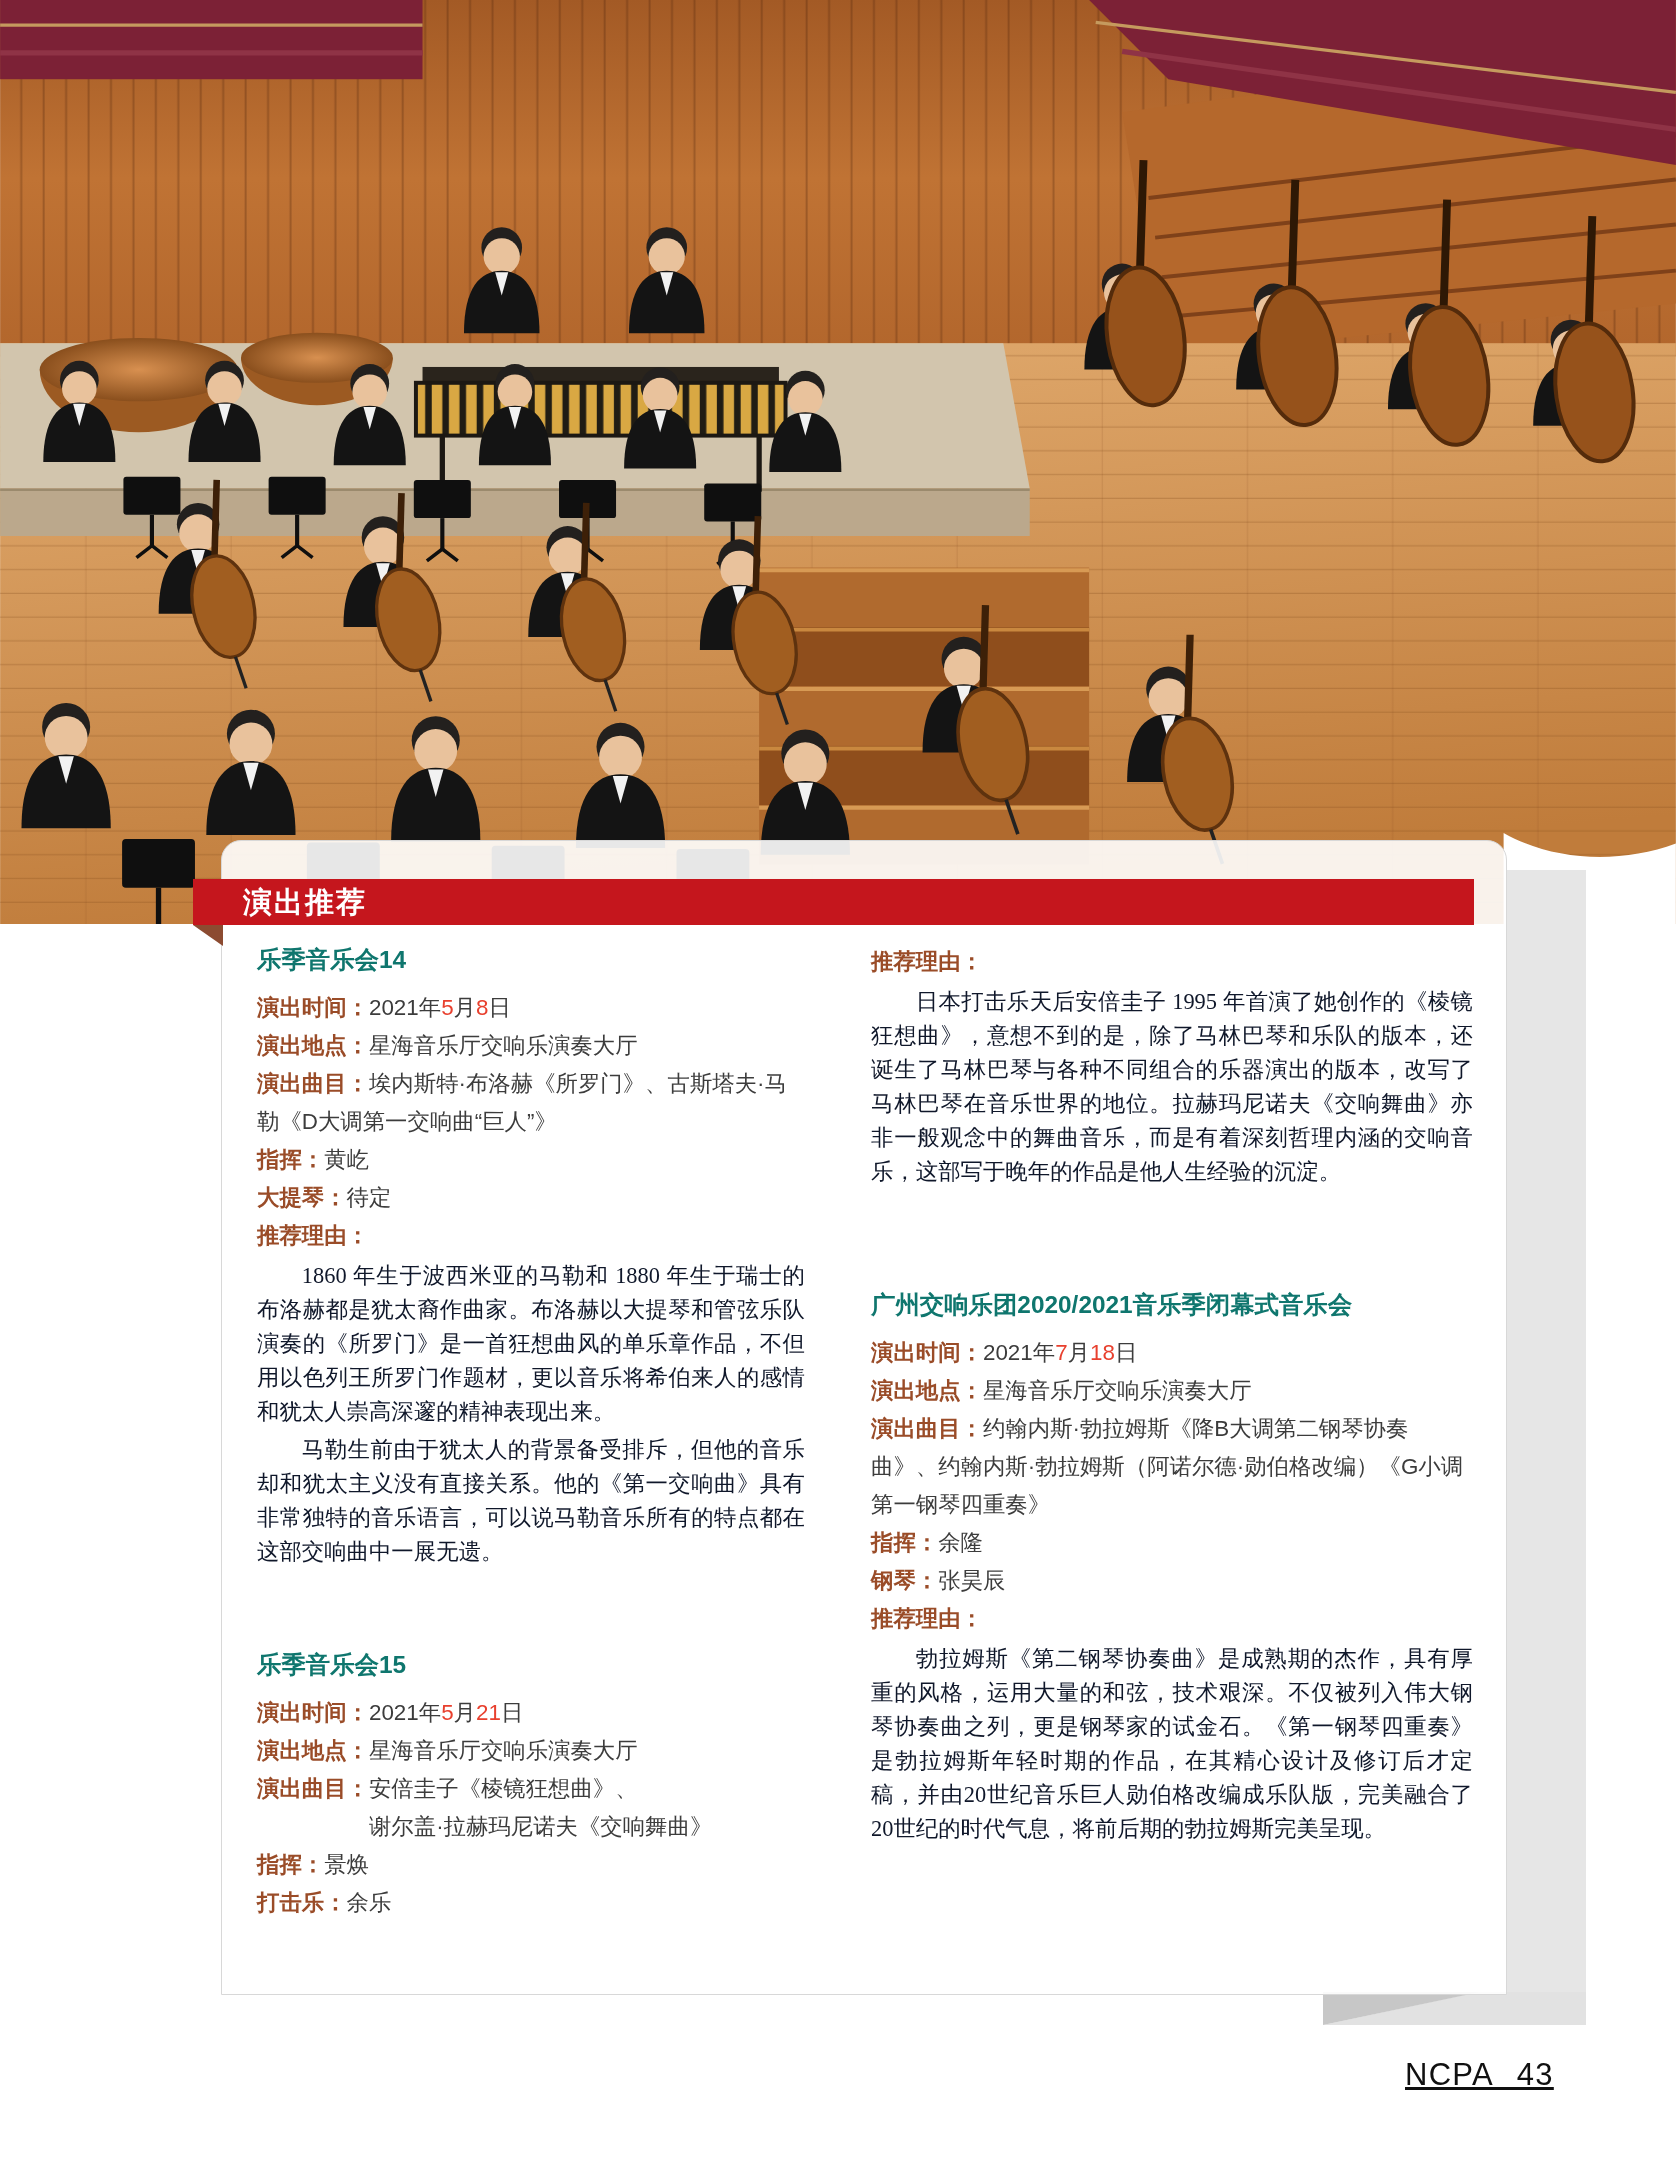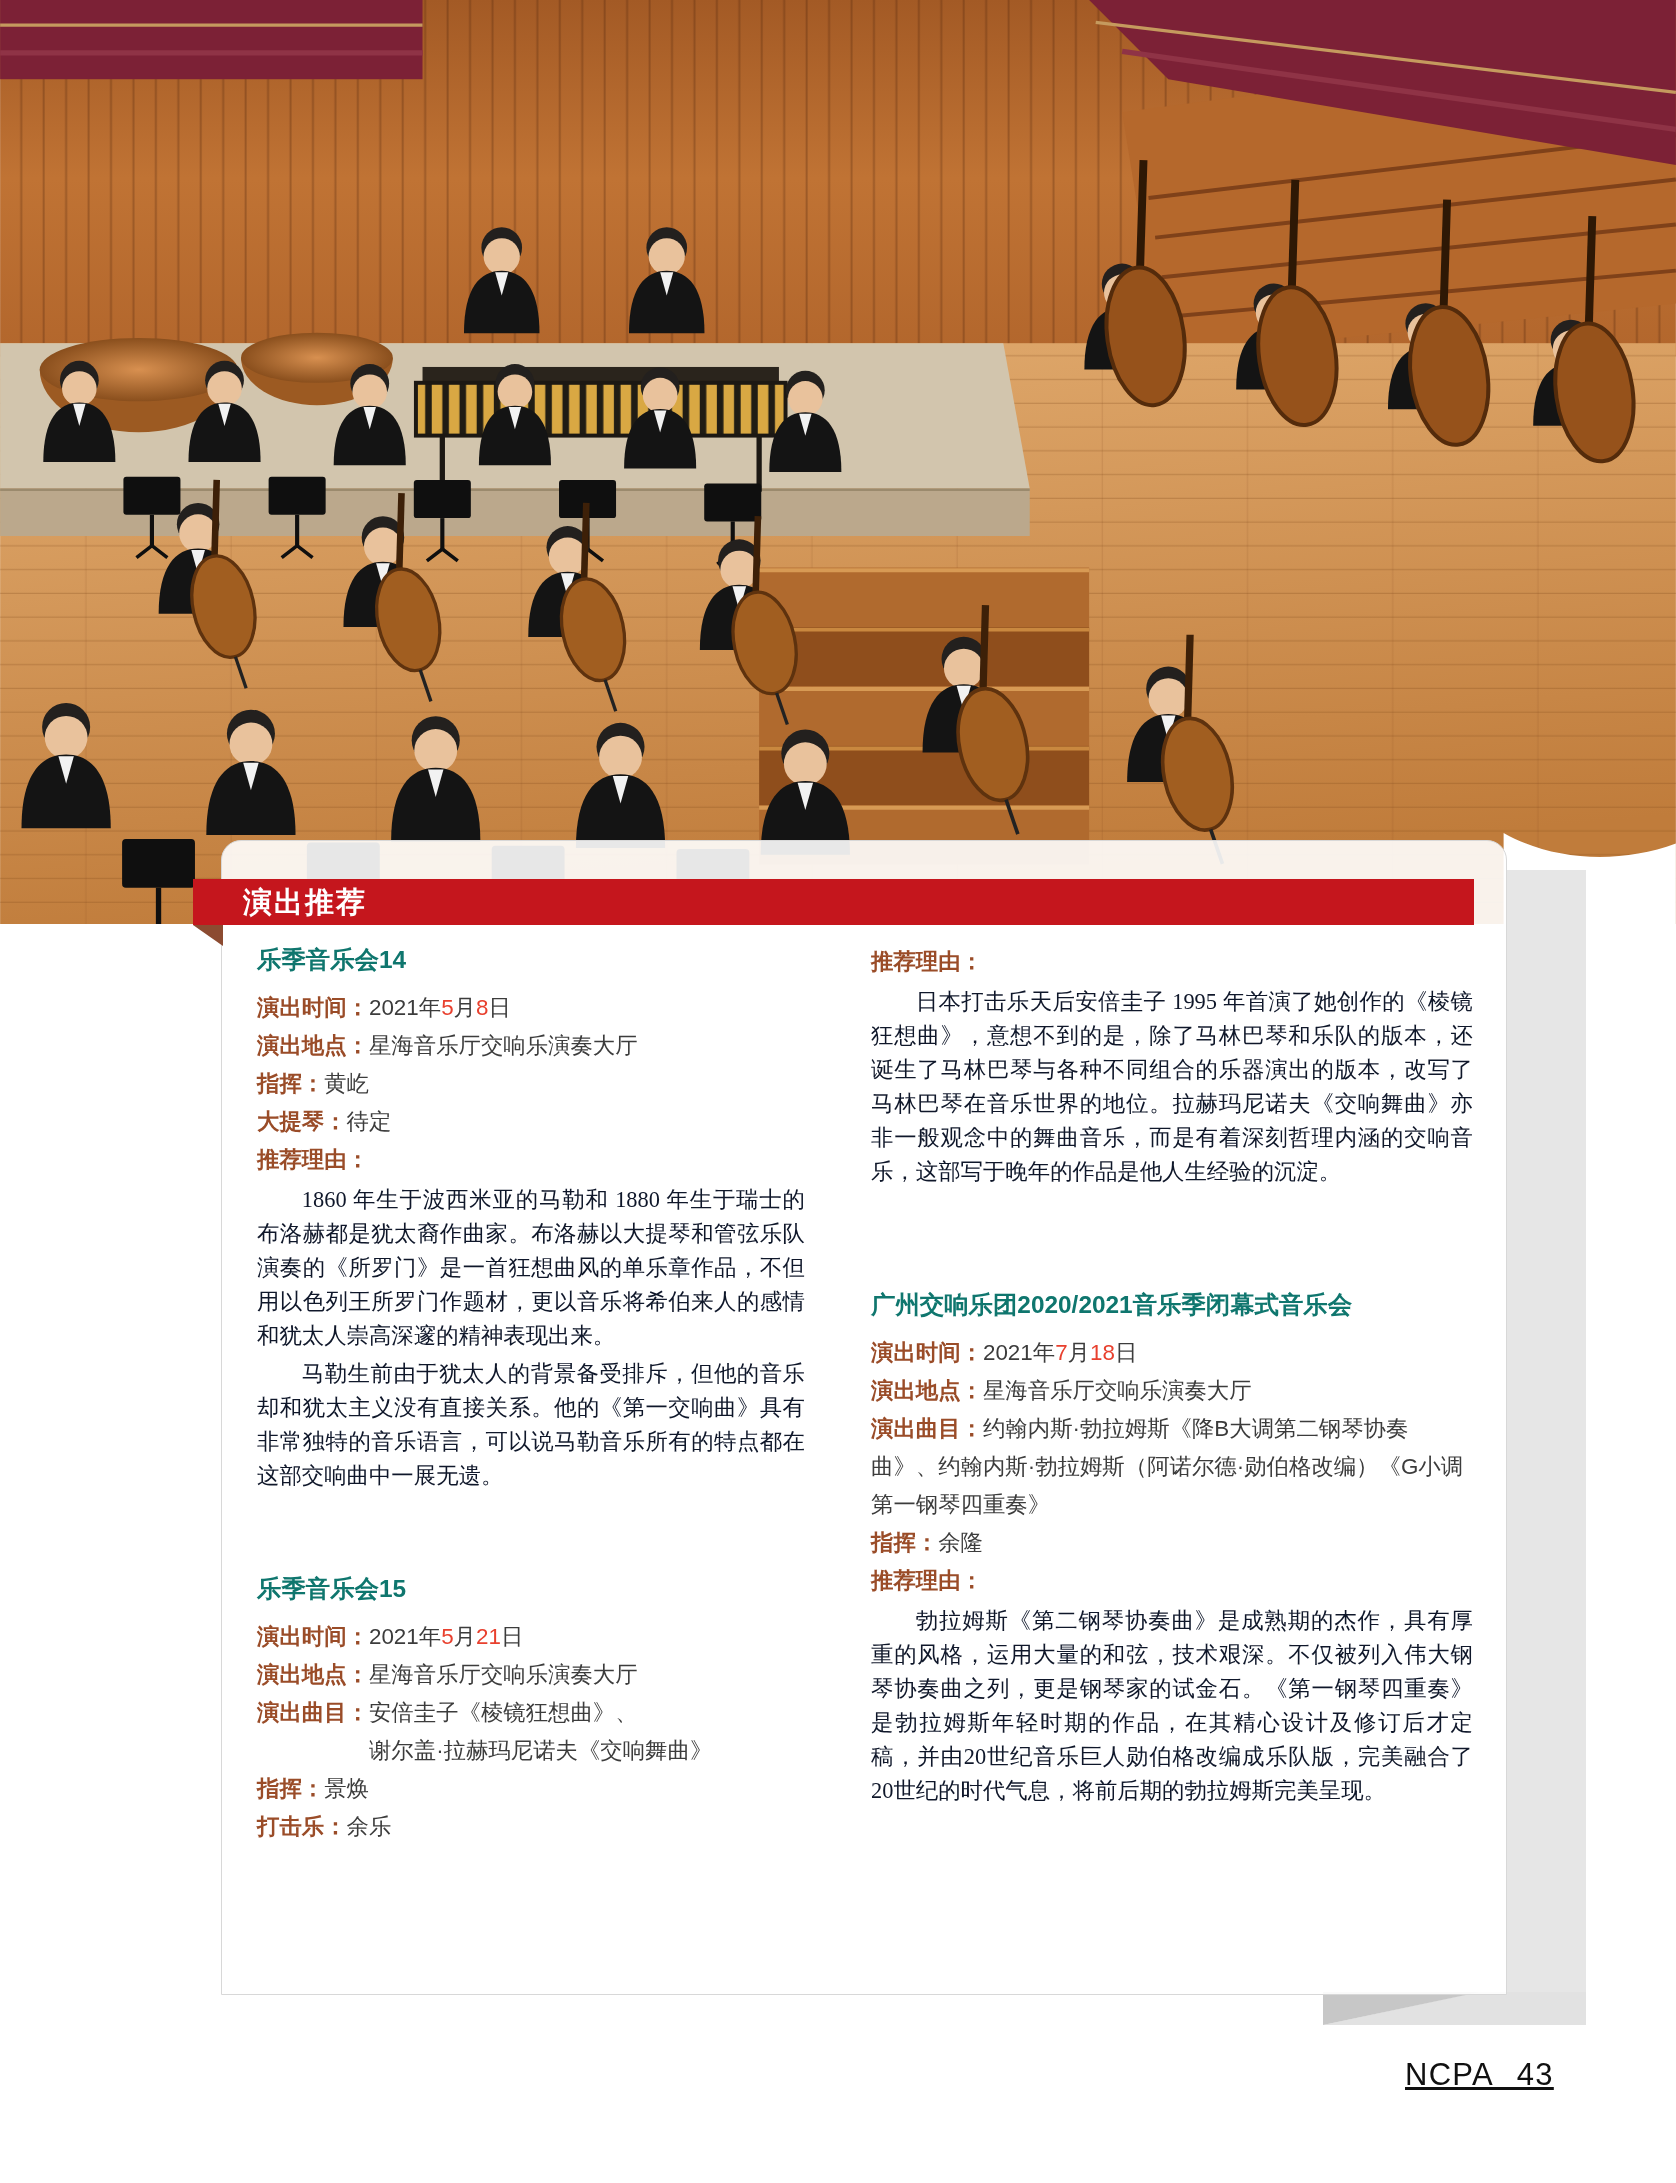--- a/index.html
+++ b/index.html
@@ -197,20 +197,23 @@
 
   <div class="col col-left">
     <h2 class="ctitle">乐季音乐会14</h2>
     <div class="d">
       <span class="lab">演出时间：</span><span>2021年</span><span class="rd">5</span><span>月</span><span class="rd">8</span><span>日</span>
     </div>
     <div class="d">
       <span class="lab">演出地点：</span><span>星海音乐厅交响乐演奏大厅</span>
     </div>
     <div class="d">
+      <span class="lab">演出曲目：</span><span>埃内斯特·布洛赫《所罗门》、古斯塔夫·马勒《D大调第一交响曲“巨人”》</span>
+    </div>
+    <div class="d">
       <span class="lab">指挥：</span><span>黄屹</span>
     </div>
     <div class="d">
       <span class="lab">大提琴：</span><span>待定</span>
     </div>
     <div class="d">
       <span class="lab">推荐理由：</span>
     </div>
     <p class="kai">1860 年生于波西米亚的马勒和 1880 年生于瑞士的布洛赫都是犹太裔作曲家。布洛赫以大提琴和管弦乐队演奏的《所罗门》是一首狂想曲风的单乐章作品，不但用以色列王所罗门作题材，更以音乐将希伯来人的感情和犹太人崇高深邃的精神表现出来。</p>
     <p class="kai">马勒生前由于犹太人的背景备受排斥，但他的音乐却和犹太主义没有直接关系。他的《第一交响曲》具有非常独特的音乐语言，可以说马勒音乐所有的特点都在这部交响曲中一展无遗。</p>
@@ -250,20 +253,23 @@
     <div class="d">
       <span class="lab">演出地点：</span><span>星海音乐厅交响乐演奏大厅</span>
     </div>
     <div class="d">
       <span class="lab">演出曲目：</span><span>约翰内斯·勃拉姆斯《降B大调第二钢琴协奏曲》、约翰内斯·勃拉姆斯（阿诺尔德·勋伯格改编）《G小调第一钢琴四重奏》</span>
     </div>
     <div class="d">
       <span class="lab">指挥：</span><span>余隆</span>
     </div>
     <div class="d">
+      <span class="lab">钢琴：</span><span>张昊辰</span>
+    </div>
+    <div class="d">
       <span class="lab">推荐理由：</span>
     </div>
     <p class="kai">勃拉姆斯《第二钢琴协奏曲》是成熟期的杰作，具有厚重的风格，运用大量的和弦，技术艰深。不仅被列入伟大钢琴协奏曲之列，更是钢琴家的试金石。《第一钢琴四重奏》是勃拉姆斯年轻时期的作品，在其精心设计及修订后才定稿，并由20世纪音乐巨人勋伯格改编成乐队版，完美融合了20世纪的时代气息，将前后期的勃拉姆斯完美呈现。</p>
   </div>
 </div>
 
 <div class="banner">
   <span>演出推荐</span>
 </div>
 <div class="fold"></div>

